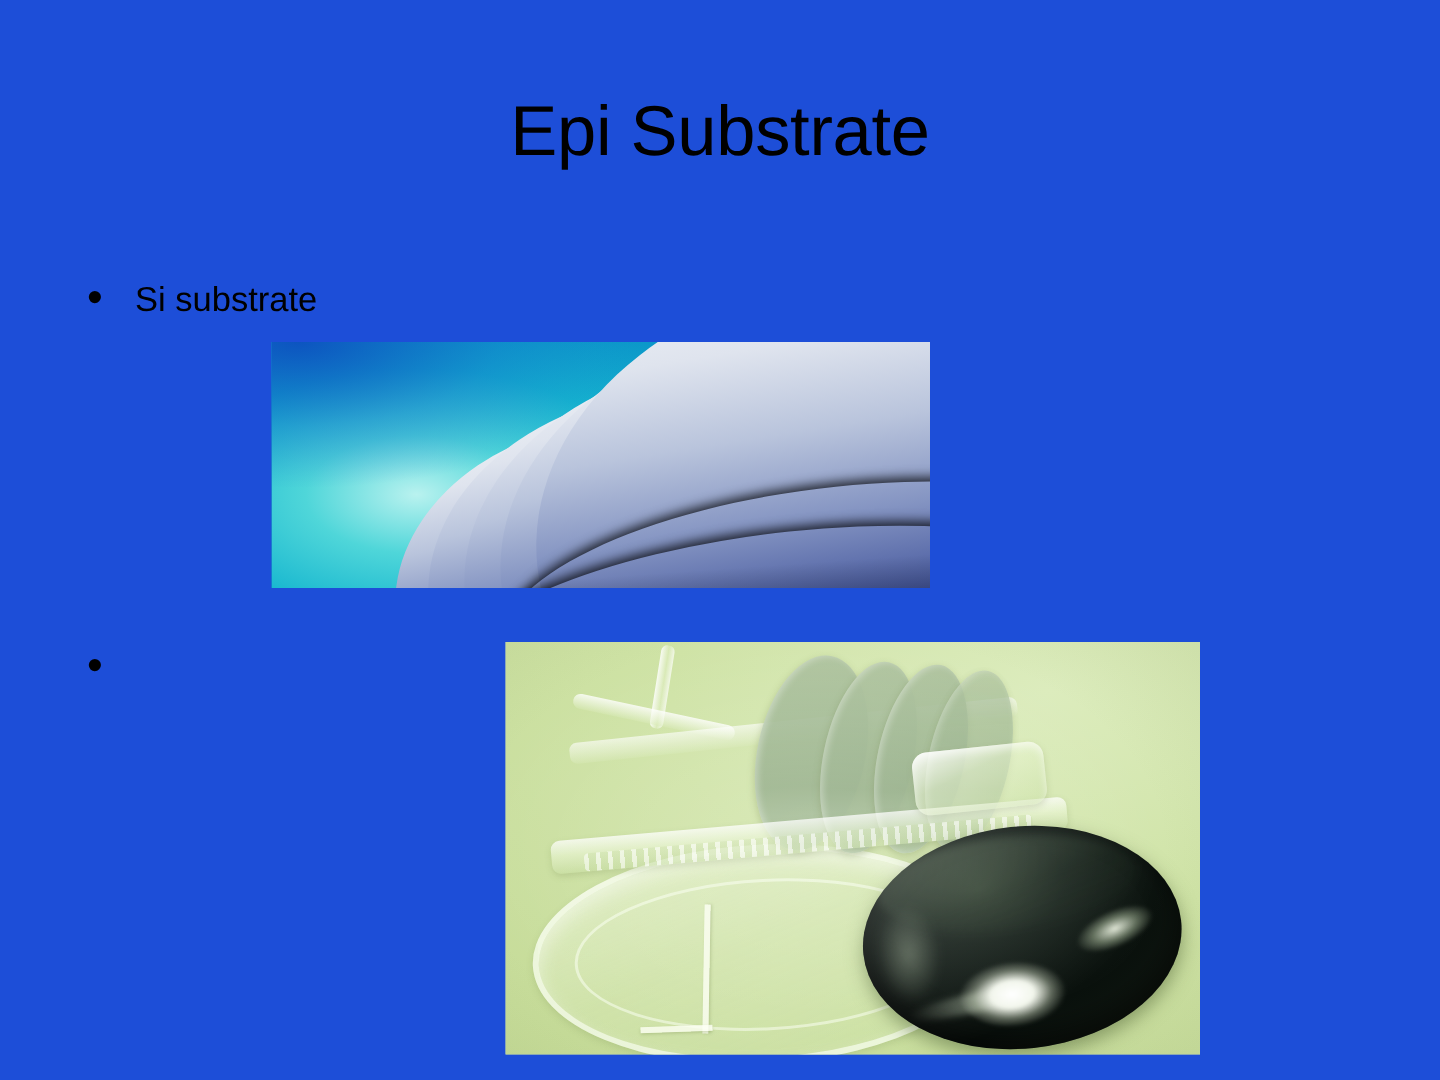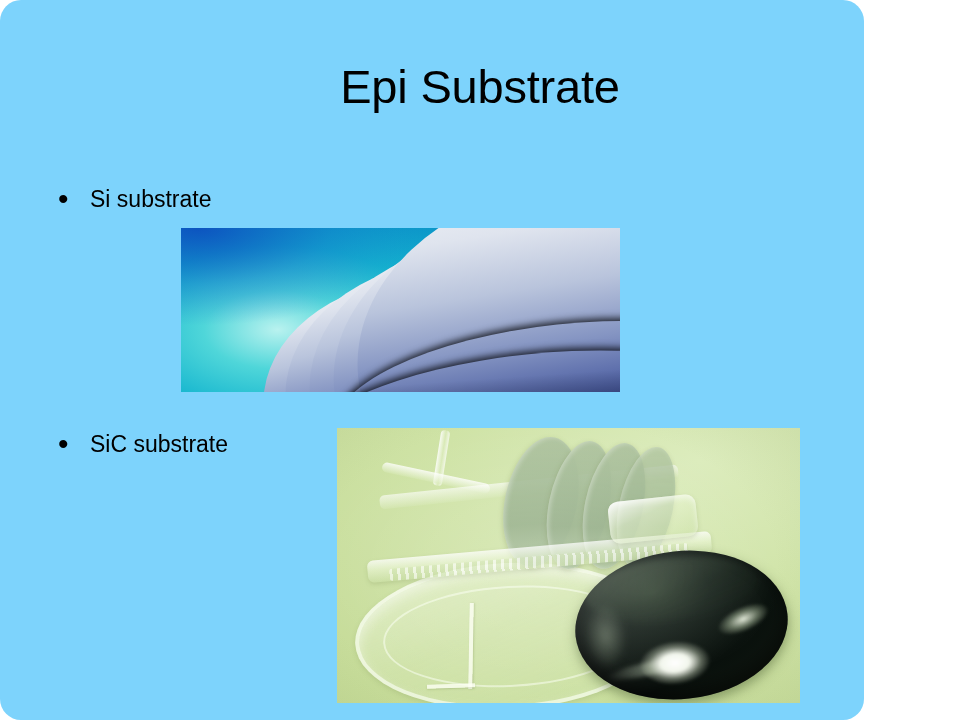--- a/index.html
+++ b/index.html
@@ -7,25 +7,24 @@
     margin: 0;
     padding: 0;
     background: #ffffff;
   }
   body {
     font-family: "Liberation Sans", sans-serif;
     -webkit-font-smoothing: antialiased;
   }
   #slide {
     position: relative;
-    width: 864px;
+    width: 960px;
     height: 720px;
-    background: #7dd3fc;
+    background: #1d4ed8;
     overflow: hidden;
-    border-radius: 21px;
   }
 
   
   #slide-title {
     position: absolute;
     left: 0;
     top: 58px;
     width: 960px;
     text-align: center;
     font-size: 47px;
@@ -423,21 +422,20 @@
       <div class="face"></div>
       <div class="rim"></div>
     </div>
 
     <div class="crease" style="left:150px; top:96px; width:470px; height:170px; transform:rotate(-6deg);"></div>
     <div class="crease" style="left:118px; top:126px; width:470px; height:150px; transform:rotate(-6deg);"></div>
   </div>
 
   <div class="bullet-row" id="bullet-sic">
     <span class="bullet-mark">•</span>
-    <span class="bullet-text">SiC substrate</span>
   </div>
 
   <div id="img-sic-substrate">
     <div class="photo-bg"></div>
 
     <div class="base-plate"></div>
     <div class="plate-rib-v"></div>
     <div class="plate-rib-h"></div>
 
     <div class="cassette-post"></div>

